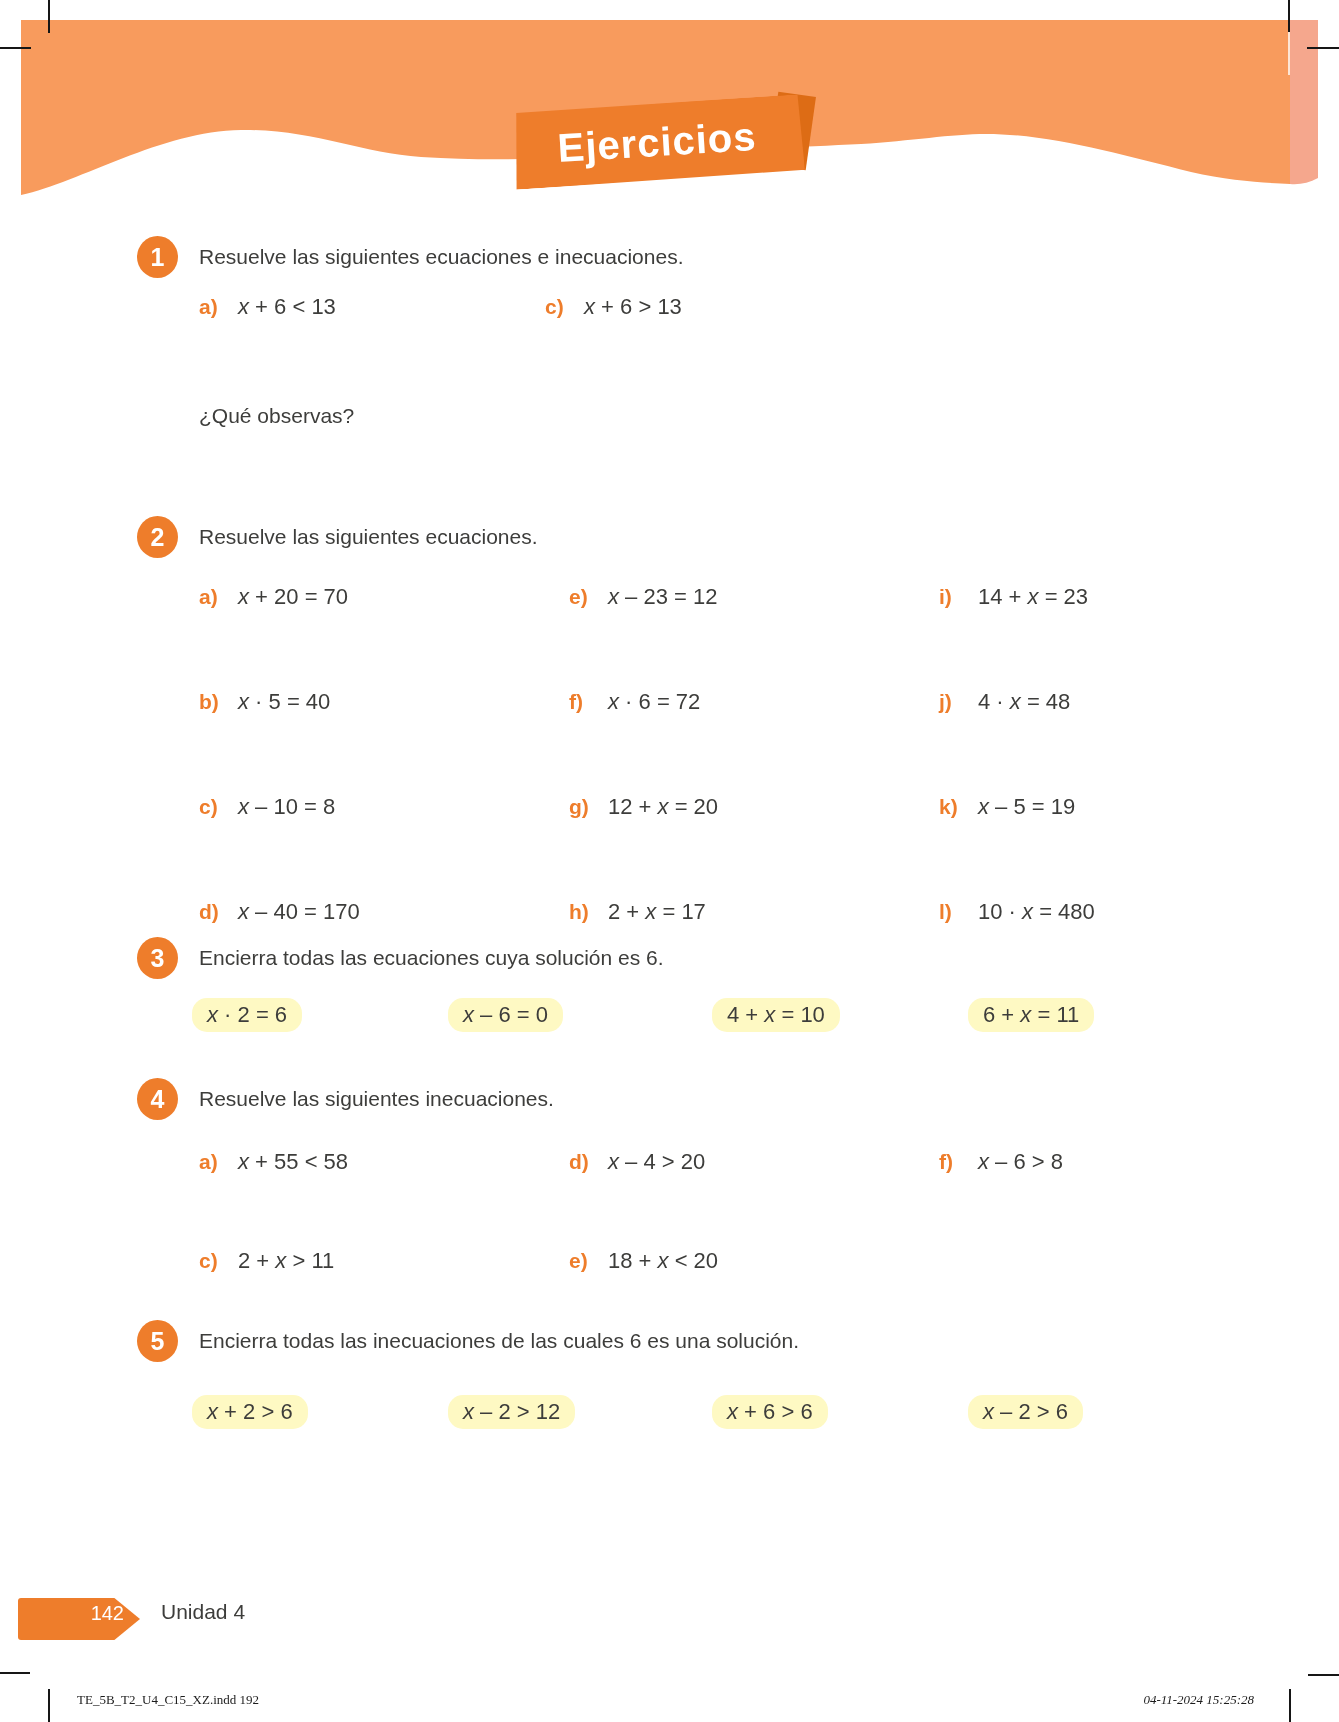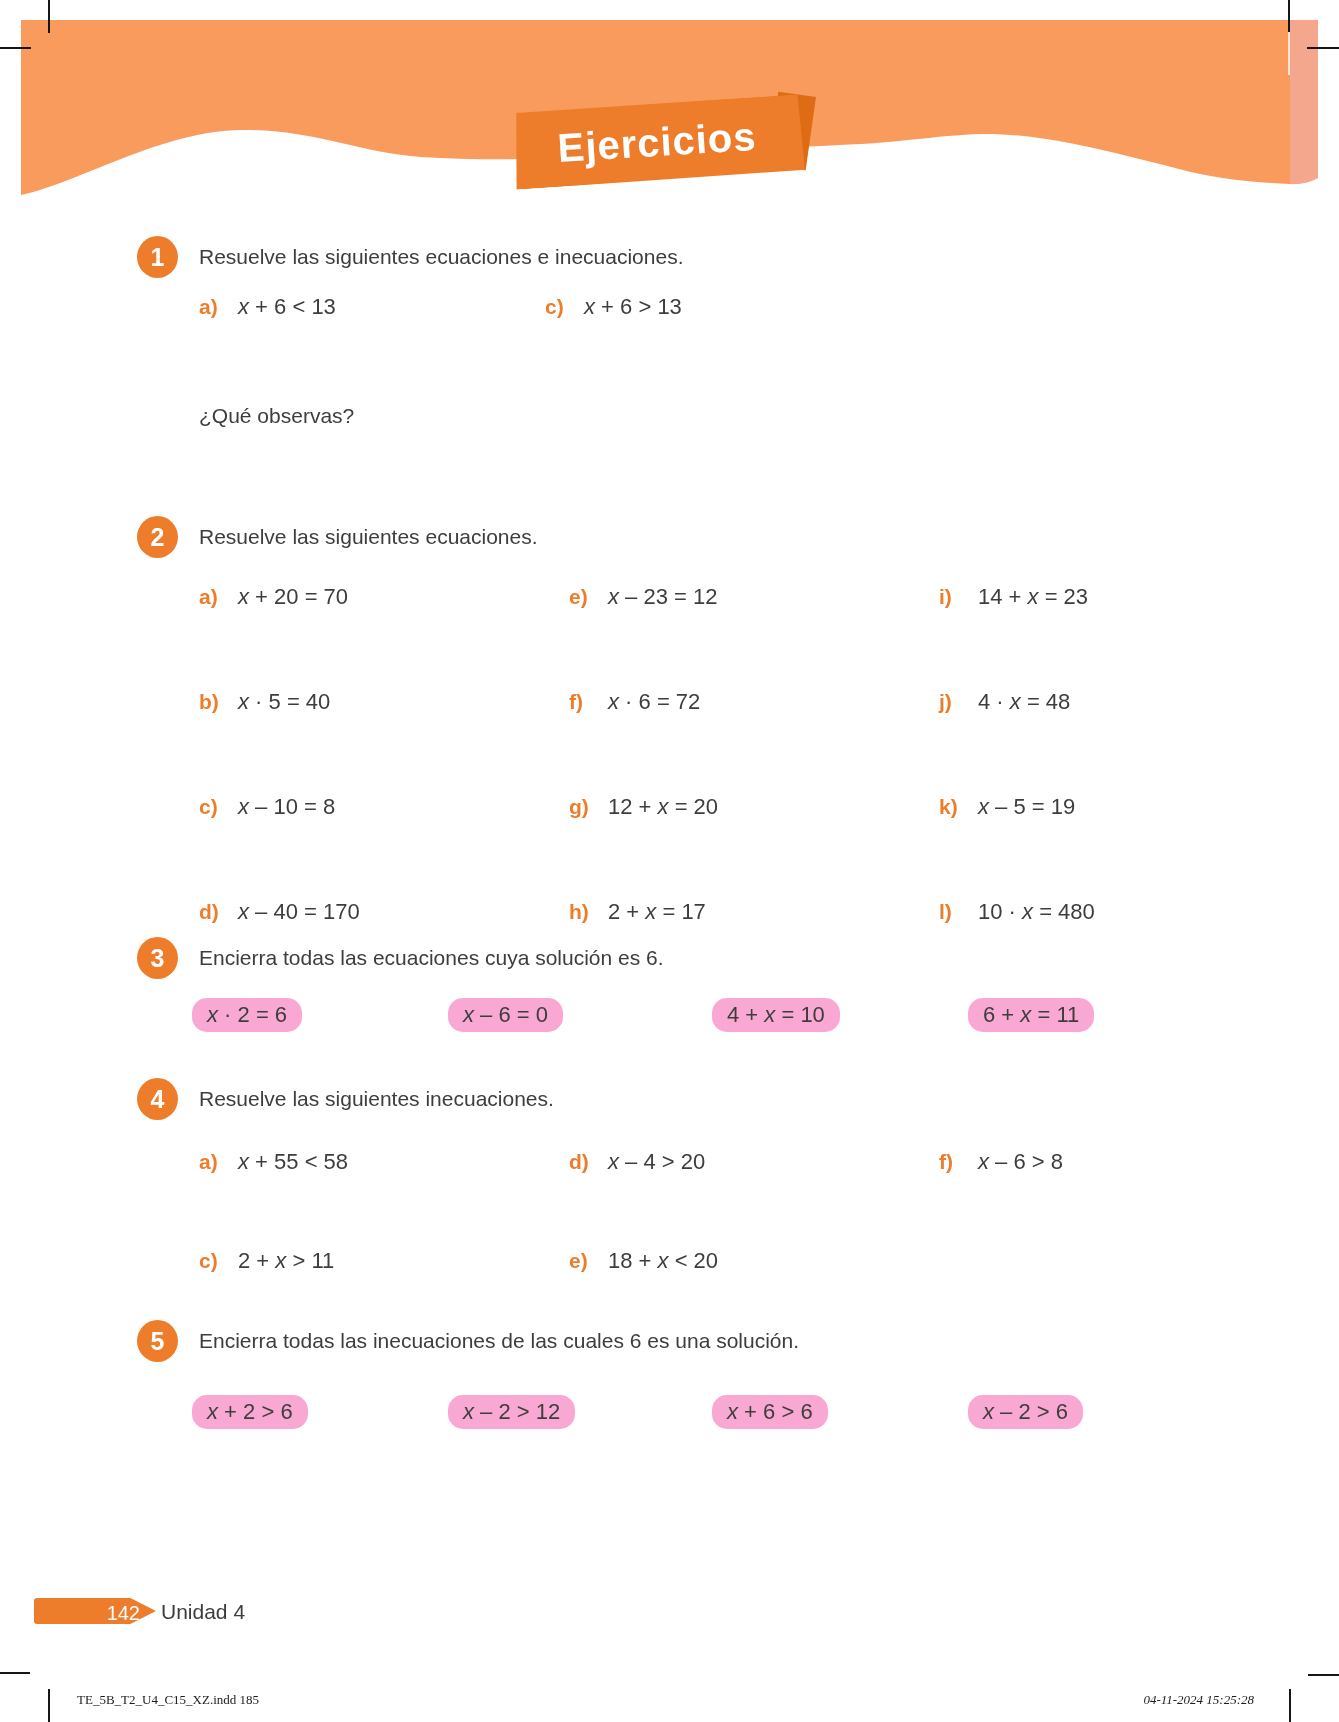--- a/index.html
+++ b/index.html
@@ -32,28 +32,28 @@
   .grid{position:absolute;left:199px;display:grid;grid-template-columns:repeat(3,346px);}
   .grid.cols-flow{grid-auto-flow:column;gap:24px;}
   .g-ex1{top:293px;grid-template-rows:30px;}
   .g-ex2{top:583px;grid-template-rows:repeat(4,81px);}
   .g-ex4{top:1148px;grid-template-rows:repeat(2,75px);}
 
   .item{font-size:22px;line-height:28px;white-space:nowrap;}
   .letter{display:inline-block;width:39px;color:#ee7d2b;font-weight:bold;font-size:21px;}
   .eq i{font-style:italic;}
 
-  .pill{position:absolute;background:#f9a8d4;border-radius:15px;padding:2px 15px;
+  .pill{position:absolute;background:#fef9c3;border-radius:15px;padding:2px 15px;
         font-size:22px;line-height:30px;white-space:nowrap;color:#3d3d3b;}
   .pills-ex3 .pill{top:998px;}
   .pills-ex5 .pill{top:1395px;text-align:center;}
   .p1{left:192px;} .p2{left:448px;} .p3{left:712px;} .p4{left:968px;}
 
   
-  .page-tag{position:absolute;left:34px;top:1598px;width:122px;height:26px;background:#ee7d2b;
+  .page-tag{position:absolute;left:18px;top:1598px;width:122px;height:42px;background:#ee7d2b;
             clip-path:polygon(0 0,79% 0,100% 50%,79% 100%,0 100%);
             color:#fff;font-size:20px;line-height:30px;text-align:right;
             box-sizing:border-box;padding-right:16px;border-radius:3px;}
   .unit-label{position:absolute;left:161px;top:1600px;font-size:21px;color:#3d3d3b;}
 
   .print-info{position:absolute;top:1692px;left:0;width:1339px;height:20px;
               font-family:"Liberation Serif",serif;font-size:13px;color:#1c1c1c;}
   .print-left{position:absolute;left:77px;}
   .print-right{position:absolute;right:85px;font-style:italic;}
 </style>
@@ -151,17 +151,17 @@
     <span class="pill eq p1"><i>x</i> + 2 &gt; 6</span>
     <span class="pill eq p2"><i>x</i> – 2 &gt; 12</span>
     <span class="pill eq p3"><i>x</i> + 6 &gt; 6</span>
     <span class="pill eq p4"><i>x</i> – 2 &gt; 6</span>
   </div>
 
   <div class="page-tag">142</div>
   <div class="unit-label">Unidad 4</div>
 
   <div class="print-info">
-    <span class="print-left">TE_5B_T2_U4_C15_XZ.indd   185</span>
+    <span class="print-left">TE_5B_T2_U4_C15_XZ.indd   192</span>
     <span class="print-right">04-11-2024   15:25:28</span>
   </div>
 
 </div>
 
 </body></html>

